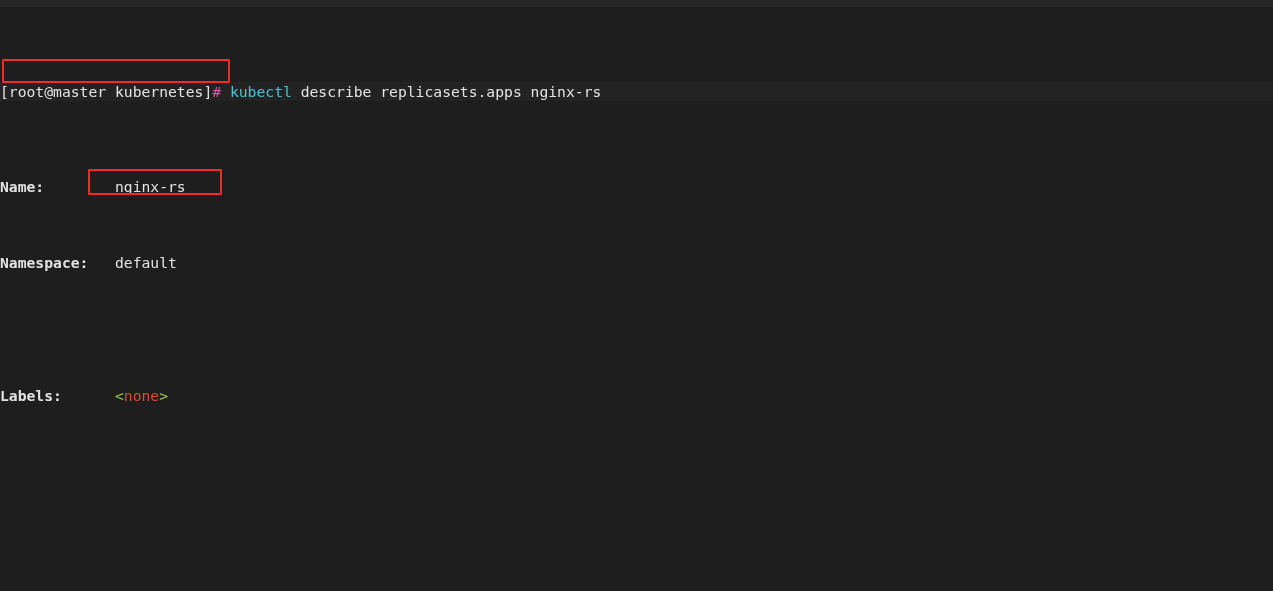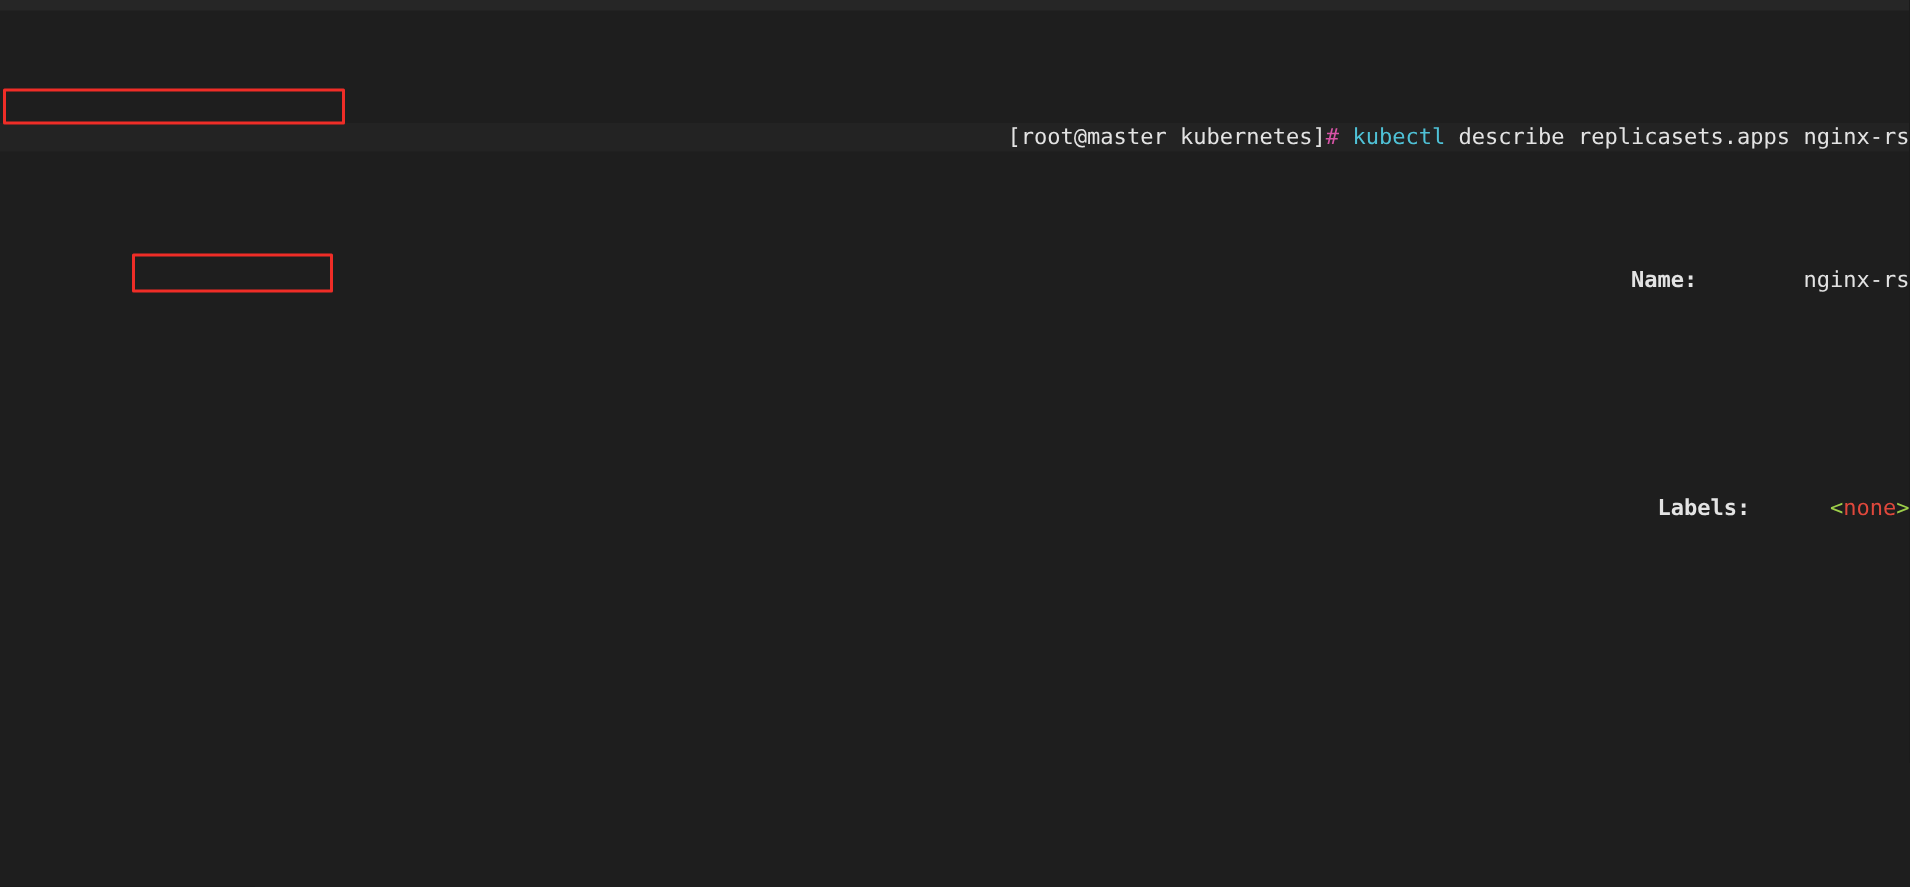--- a/index.html
+++ b/index.html
@@ -32,21 +32,20 @@
     left: 0;
     top: 6px;
     width: 1273px;
     white-space: pre;
     color: #d8d8d8;
   }
   .line {
     height: 19px;
     white-space: pre;
     display: block;
-    text-align: right;
   }
   
   .w   { color: #e3e3e3; }   
   .lbl { color: #e3e3e3; font-weight: bold; }   
   .grn { color: #9ed04a; }   
   .red { color: #e0483c; }   
   .cya { color: #4fc1d6; }   
   .mag { color: #d653a5; }
 
   .prompt-line { background: #232323; }
@@ -70,20 +69,21 @@
   <div class="top-band"></div>
 
   <div class="term">
 
     
     <div class="line prompt-line"><span class="w">[</span><span class="w">root@master kubernetes</span><span class="w">]</span><span class="mag">#</span><span class="w"> </span><span class="cya">kubectl</span><span class="w"> describe replicasets.apps nginx-rs</span></div>
 
     
     <div class="line"><span class="lbl">Name:</span><span>        </span><span class="w">nginx-rs</span></div>
 
+    <div class="line"><span class="lbl">Namespace:</span><span>   </span><span class="w">default</span></div>
 
     
 
     
     <div class="line"><span class="lbl">Labels:</span><span>      </span><span class="grn">&lt;</span><span class="red">none</span><span class="grn">&gt;</span></div>
 
 
     
     
 

